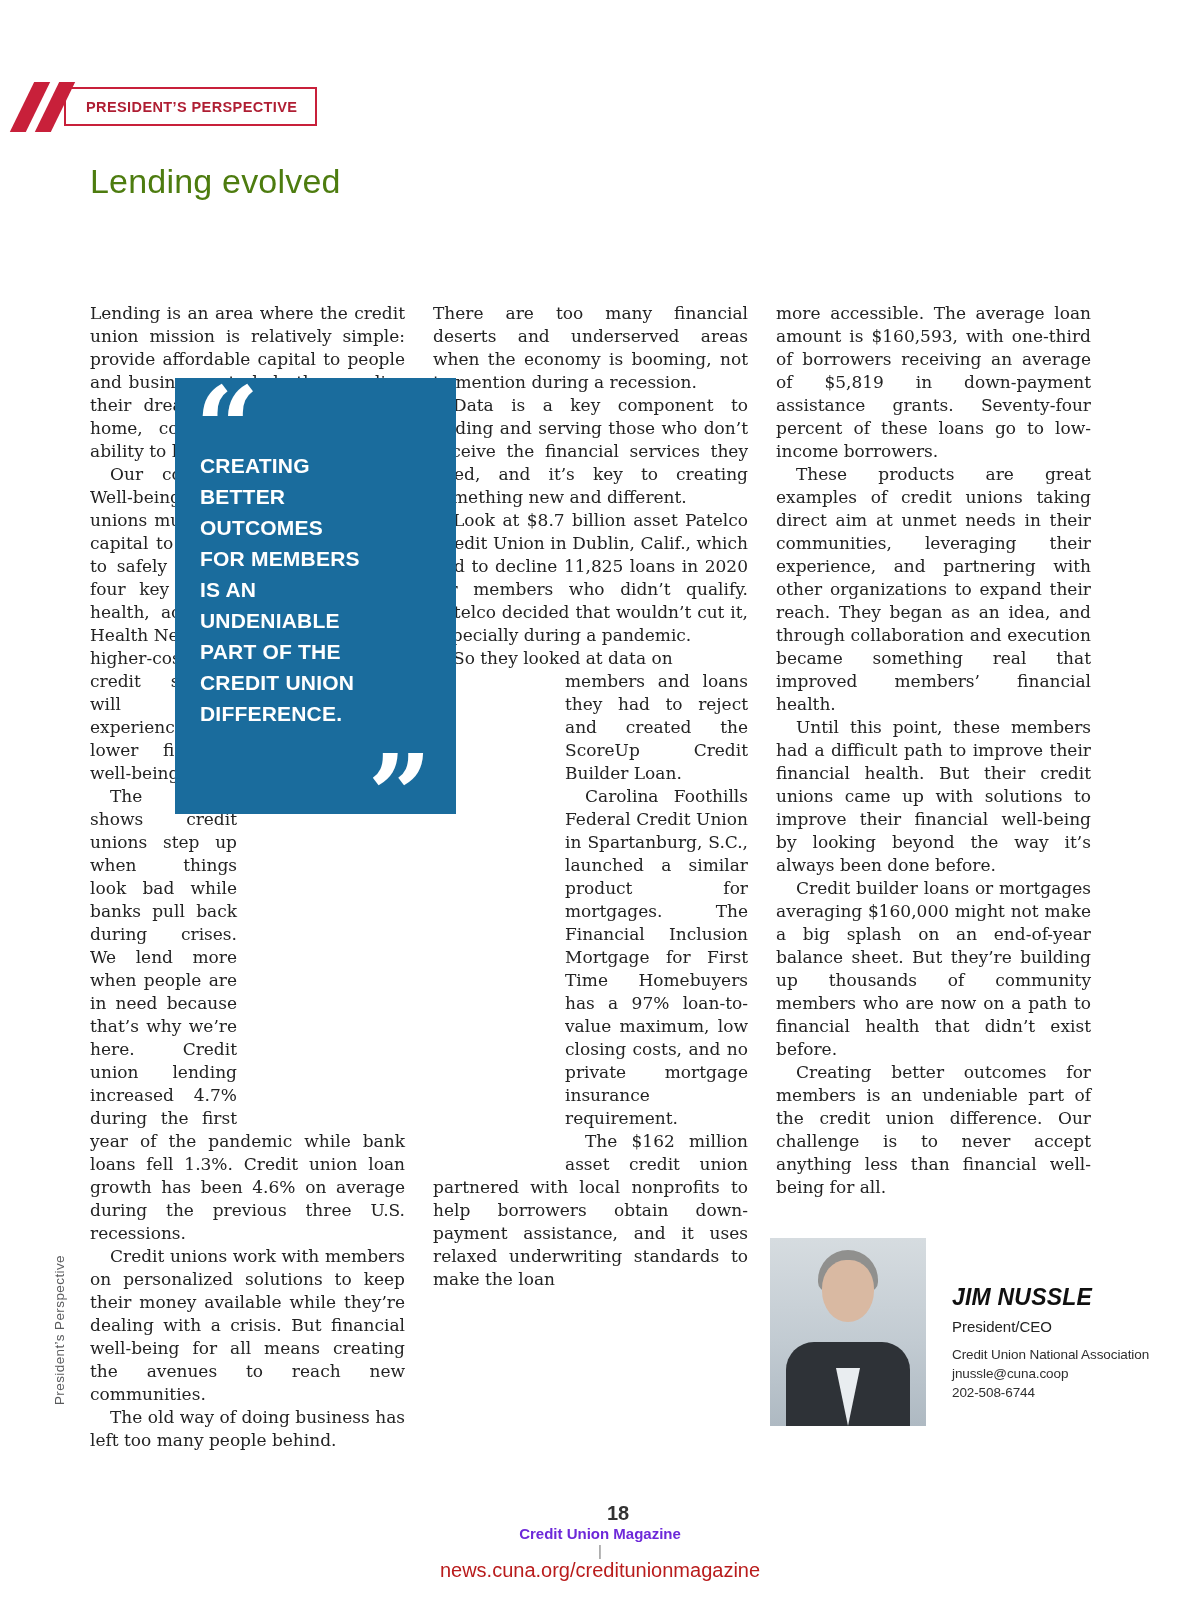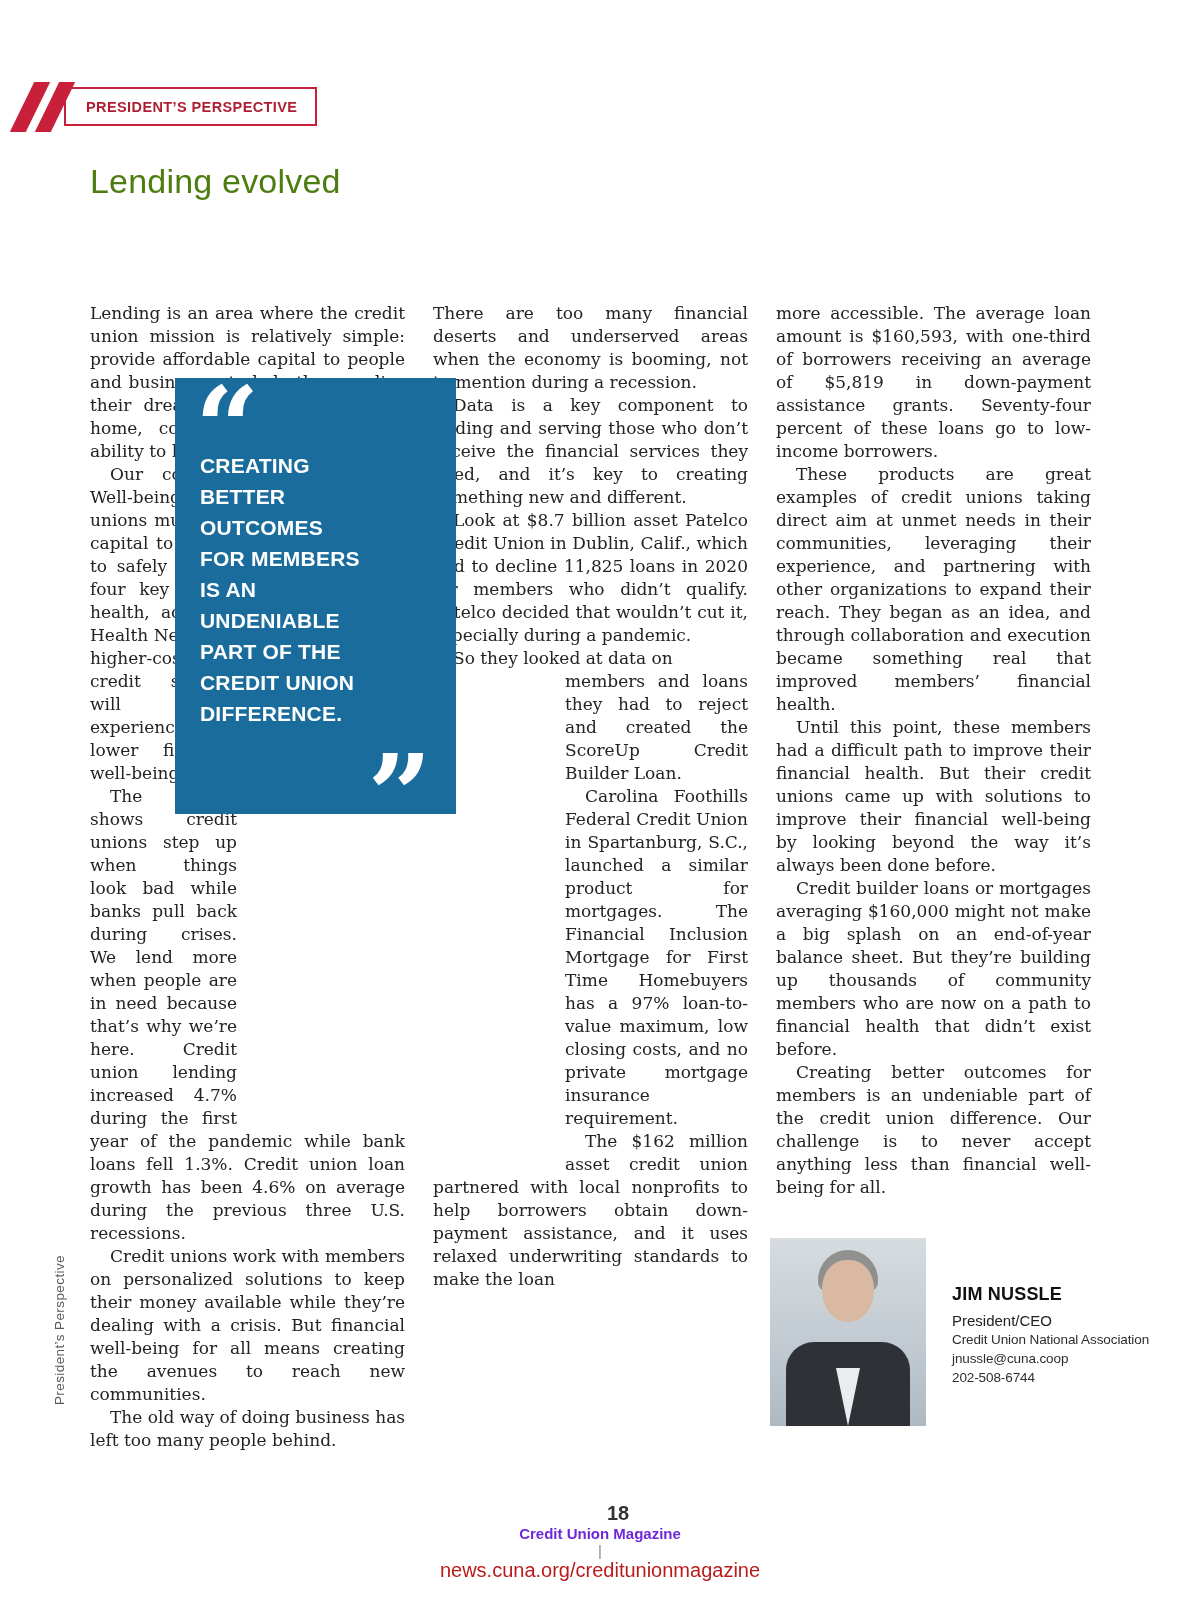--- a/index.html
+++ b/index.html
@@ -65,22 +65,22 @@
   .author-block { position:absolute; left:770px; top:1238px; display:flex; gap:26px; z-index:2; }
   .author-photo {
     width:156px; height:188px; position:relative; overflow:hidden; flex:0 0 156px;
     background:linear-gradient(180deg,#d6dce0 0%,#c2cbd2 55%,#aeb9c2 100%);
   }
   .photo-hair { position:absolute; left:48px; top:12px; width:60px; height:42px; background:#90908e; border-radius:30px 30px 10px 10px; }
   .photo-face { position:absolute; left:52px; top:22px; width:52px; height:62px; background:#d9b9a2; border-radius:46% 46% 50% 50%; }
   .photo-suit { position:absolute; left:16px; bottom:-12px; width:124px; height:96px; background:#2e3237; border-radius:28px 28px 0 0; }
   .photo-shirt { position:absolute; left:66px; bottom:0; width:24px; height:58px; background:#e9edf0; clip-path:polygon(0 0,100% 0,50% 100%); }
   .author-info { padding-top:46px; font-family:"Liberation Sans", sans-serif; }
-  .author-name { font-size:18px; font-weight:800; color:#101010; letter-spacing:0.2px; margin-bottom:7px; }
-  .author-title { font-size:15px; color:#222222; margin-bottom:1px; }
+  .author-name { font-size:23px; font-weight:800; color:#101010; letter-spacing:0.2px; margin-bottom:7px;font-style:italic; }
+  .author-title { font-size:15px; color:#222222; margin-bottom:10px; }
   .author-meta { font-size:13.5px; line-height:19px; color:#2e2e2e; letter-spacing:-0.1px; }
   .author-meta a { color:#2e2e2e; text-decoration:none; }
 
   
   .edge-label {
     position:absolute; left:52px; top:1255px;
     writing-mode:vertical-rl; transform:rotate(180deg);
     font-family:"Liberation Sans", sans-serif; font-size:13.5px;
     letter-spacing:0.4px; color:#5a5b5d;
   }

